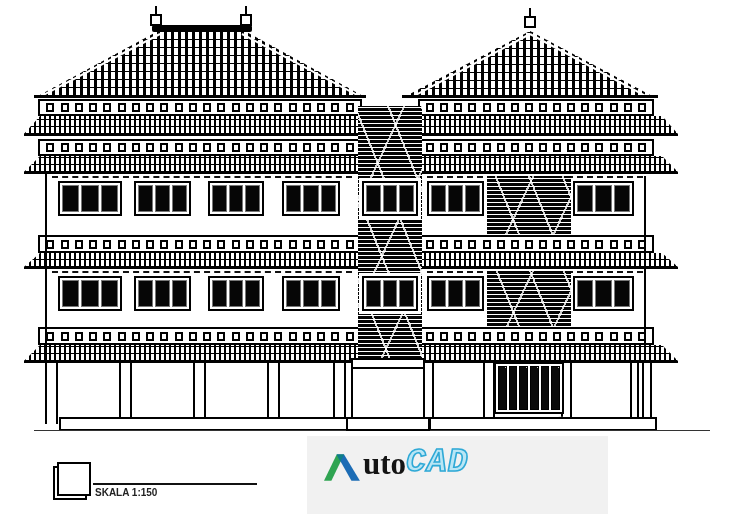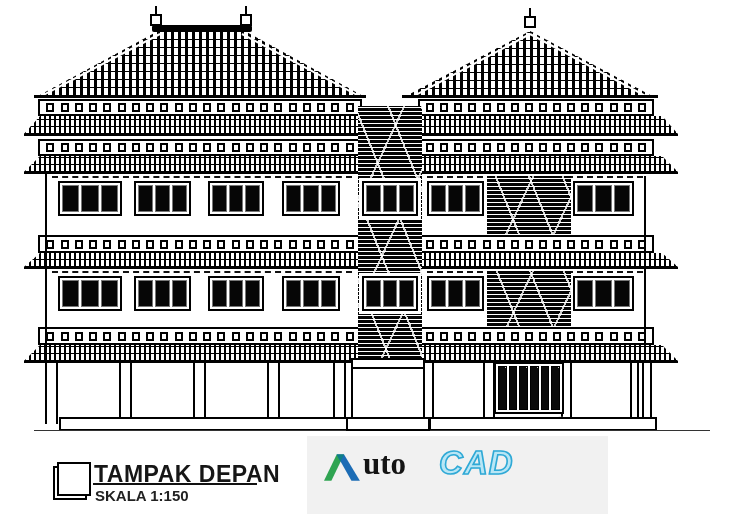--- a/index.html
+++ b/index.html
@@ -42,25 +42,25 @@
   .plinth{ border:2px solid #000; background:#fff; }
   .gate{ border:2px solid #000; background:#fff; padding:2px; display:flex; gap:2px; }
   .slat{ flex:1 1 auto; background:#0a0a0a; border:1px solid #000;
          background-image:repeating-linear-gradient(75deg,rgba(0,0,0,0) 0 17px,rgba(255,255,255,.8) 17px 19px); }
   .finial{ width:12px; height:12px; border:2px solid #000; background:#fff; }
   .stem{ width:2px; height:9px; background:#000; }
   .vline{ background:#000; }
 
   
   .titleblock-text{ font-size:23px; font-weight:600; letter-spacing:.5px; color:#161616; white-space:nowrap; }
-  .scale-text{ font-size:15px; font-weight:600; color:#222; white-space:nowrap; }
+  .scale-text{ font-size:10px; font-weight:600; color:#222; white-space:nowrap; }
   .logo-row{ display:flex; align-items:flex-end; }
   .logo-serif{ font-family:"Liberation Serif", serif; font-weight:700; font-size:31px; color:#141414; line-height:1; }
-  .logo-cad{ font-family:Liberation Sans, sans-serif; font-style:italic; font-weight:700; font-size:33px; line-height:1;
-             color:#b9e6f5; -webkit-text-stroke:1.6px #2fa9d6; text-shadow:0 0 1px #2fa9d6; letter-spacing:1px;margin-left:33px; }
+  .logo-cad{ font-family:Liberation Mono, monospace; font-style:italic; font-weight:700; font-size:33px; line-height:1;
+             color:#b9e6f5; -webkit-text-stroke:1.6px #2fa9d6; text-shadow:0 0 1px #2fa9d6; letter-spacing:1px; }
   .tagline{ font-size:8px; font-weight:700; letter-spacing:1.1px; color:#3a3a3a; white-space:nowrap; }
 </style>
 </head>
 <body>
 
 <div id="stage">
 
   <div class="abs tiles-coarse" style="left:38px;top:30px;width:325px;height:66px;clip-path:polygon(122px 0,205px 0,100% 100%,0 100%);"></div>
   <div class="abs hip" style="left:160px;top:33px;width:139px;transform:rotate(152.4deg);"></div>
   <div class="abs hip" style="left:242px;top:33px;width:137px;transform:rotate(27.9deg);"></div>
@@ -383,21 +383,20 @@
     </div>
   <div class="abs" style="left:496px;top:417px;width:34px;height:1px;background:#888;transform:rotate(6deg);transform-origin:0 0;"></div>
   <div class="abs" style="left:529px;top:420px;width:34px;height:1px;background:#888;transform:rotate(-6deg);transform-origin:0 0;"></div>
 
   <div class="abs plinth" style="left:59px;top:417px;width:292px;height:14px;"></div>
   <div class="abs plinth" style="left:429px;top:417px;width:228px;height:14px;"></div>
   <div class="abs" style="left:34px;top:430px;width:676px;height:1px;background:#333;"></div>
 
   <div class="abs" style="left:53px;top:466px;width:34px;height:34px;border:2px solid #000;background:#fff;"></div>
   <div class="abs" style="left:57px;top:462px;width:34px;height:34px;border:2px solid #000;background:#fff;"></div>
-  <div class="abs titleblock-text" style="left:94px;top:461px;">TAMPAK DEPAN</div>
   <div class="abs" style="left:93px;top:483px;width:164px;height:2px;background:#111;"></div>
   <div class="abs scale-text" style="left:95px;top:487px;">SKALA 1:150</div>
 
   <div class="abs" style="left:307px;top:436px;width:301px;height:78px;background:#f1f1f1;"></div>
   <div class="abs logo-row" style="left:320px;top:446px;">
     <svg width="38" height="30" viewBox="0 0 36 28" style="margin:0 1px -2px 4px;">
       <polygon points="0,28 12,3 19,3 7,28" fill="#2fa452"></polygon>
       <polygon points="12,3 19,3 34,28 26,28" fill="#1c6cb5"></polygon>
       <polygon points="12,3 19,3 15.5,10" fill="#0f7f86"></polygon>
     </svg>

